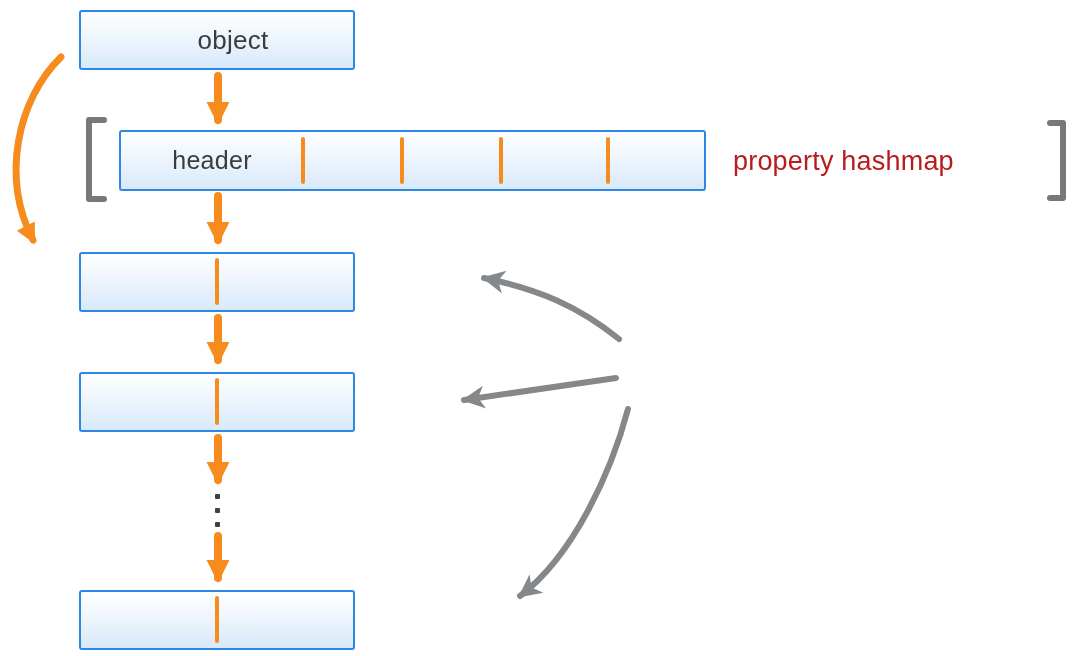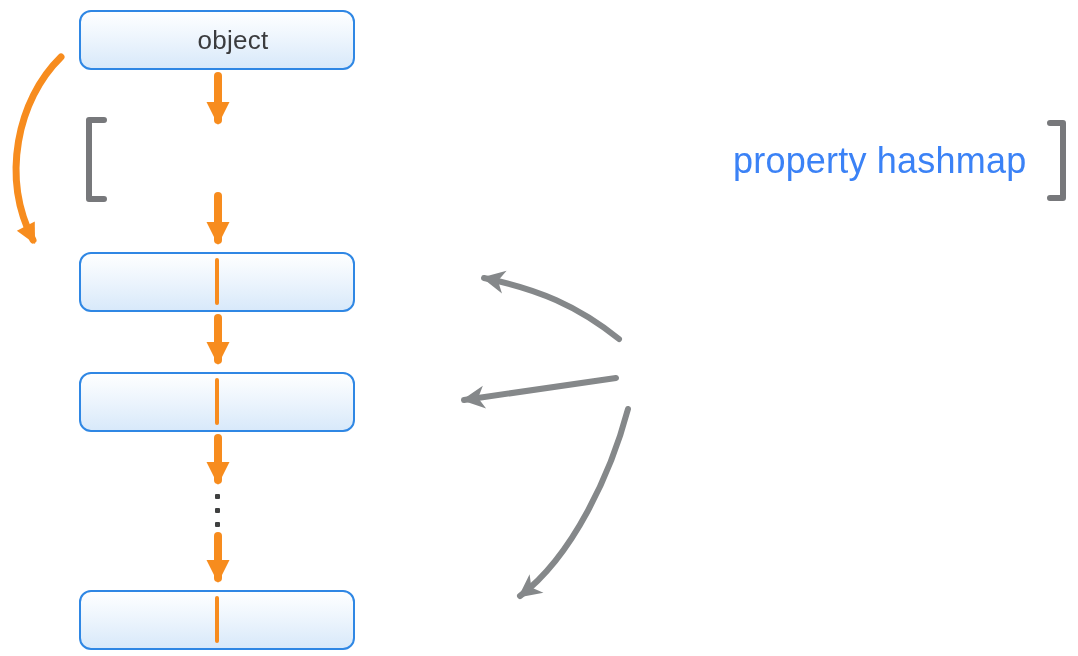--- a/index.html
+++ b/index.html
@@ -18,21 +18,21 @@
     height: 656px;
     background: #ffffff;
     font-family: "Liberation Sans", "DejaVu Sans", sans-serif;
     overflow: hidden;
   }
   .box {
     position: absolute;
     box-sizing: border-box;
     border: 2px solid var(--box-border-blue);
     background: linear-gradient(180deg, var(--box-fill-top) 0%, #EFF6FD 42%, var(--box-fill-bottom) 100%);
-    border-radius: 12px;
+    border-radius: 3px;
     padding-left: 32px;
   }
   .box-label {
     color: var(--text-dark);
     font-size: 26px;
     letter-spacing: 0.3px;
   }
   #object-box {
     left: 79px; top: 10px; width: 276px; height: 60px;
     display: flex; align-items: center; justify-content: center;
@@ -50,22 +50,22 @@
   .pair-box { left: 79px; width: 276px; height: 60px; }
   #pair-box-1 { top: 252px; }
   #pair-box-2 { top: 372px; }
   #pair-box-3 { top: 590px; }
   .pair-divider {
     position: absolute; left: 134px; top: 4px; bottom: 5px; width: 4px;
     background: var(--accent-orange); border-radius: 2px;
   }
   .side-label {
     position: absolute;
-    color: #3b82f6;
-    font-size: 36px;
+    color: #b91c1c;
+    font-size: 27px;
     letter-spacing: 0.2px;
     white-space: nowrap;
   }
   #hashmap-label { left: 733px; top: 137px; height: 48px; line-height: 48px; }
   #pairs-label   { left: 632px; top: 346px; height: 40px; line-height: 40px; }
   #overlay { position: absolute; left: 0; top: 0; width: 1078px; height: 656px; }
   .oshaft { stroke: var(--accent-orange); stroke-width: 8; fill: none; stroke-linecap: round; }
   .ocurve { stroke: var(--accent-orange); stroke-width: 7; fill: none; stroke-linecap: round; }
   .ohead-fill { fill: var(--accent-orange); }
   .gshaft { stroke: var(--arrow-gray); stroke-width: 6; fill: none; stroke-linecap: round; }
@@ -107,20 +107,27 @@
       <rect x="215" y="494" width="5" height="5" rx="1" class="dot"></rect>
       <rect x="215" y="508" width="5" height="5" rx="1" class="dot"></rect>
       <rect x="215" y="522" width="5" height="5" rx="1" class="dot"></rect>
     </g>
   </svg>
 
   <div class="box" id="object-box">
     <span class="box-label">object</span>
   </div>
 
+  <div class="box" id="header-box">
+    <span class="box-label" id="header-cell">header</span>
+    <div class="slot-divider" style="left:180px"></div>
+    <div class="slot-divider" style="left:279px"></div>
+    <div class="slot-divider" style="left:378px"></div>
+    <div class="slot-divider" style="left:485px"></div>
+  </div>
 
   <div class="side-label" id="hashmap-label">property hashmap</div>
 
   <div class="box pair-box" id="pair-box-1">
     <div class="pair-divider"></div>
   </div>
   <div class="box pair-box" id="pair-box-2">
     <div class="pair-divider"></div>
   </div>
   <div class="box pair-box" id="pair-box-3">

